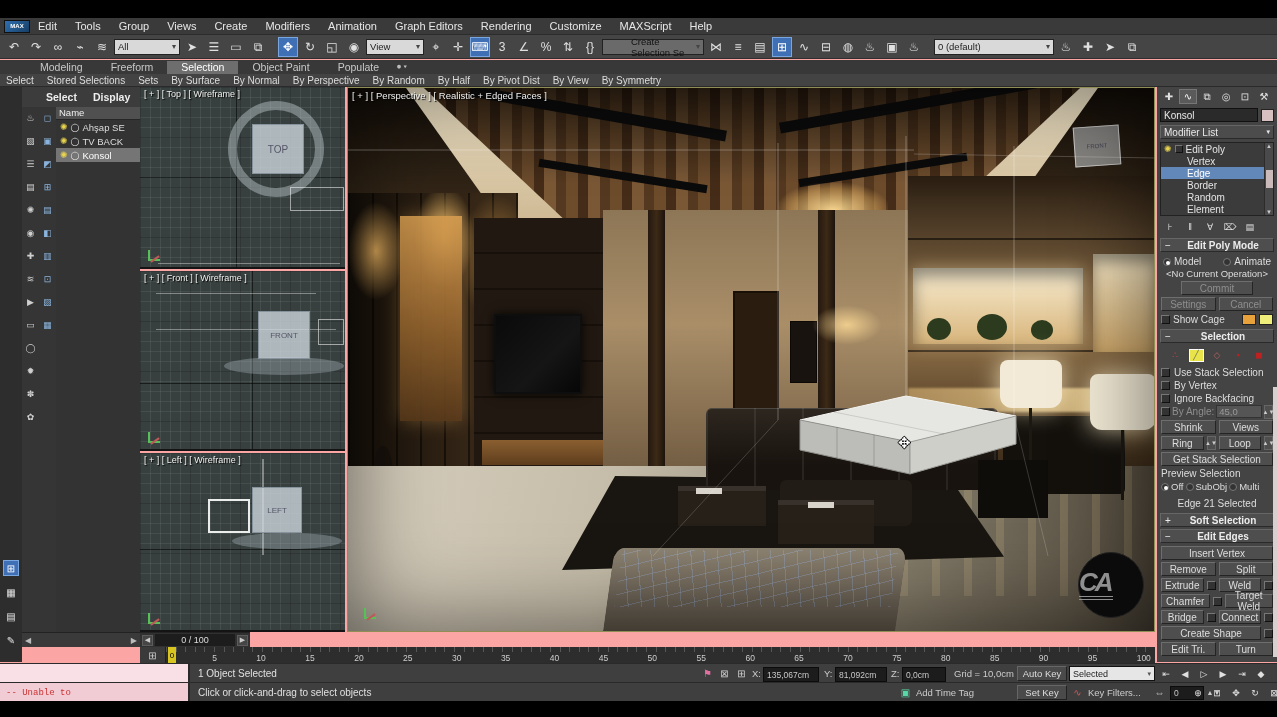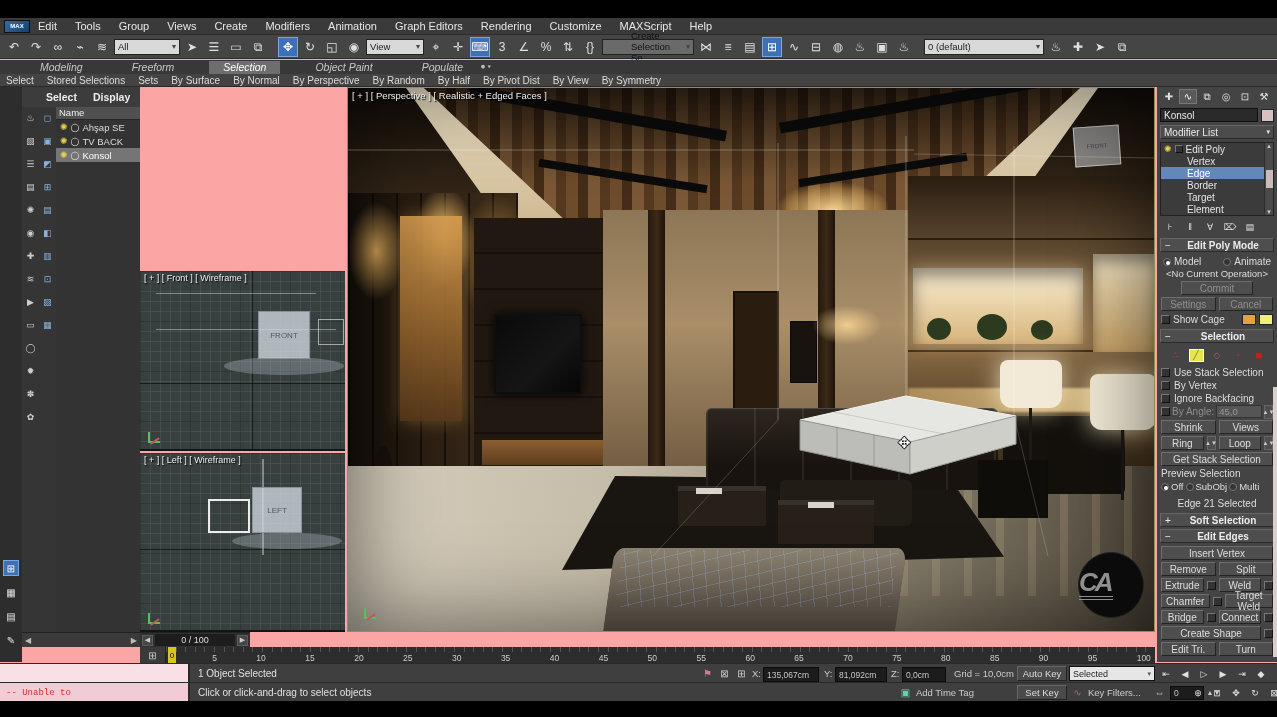--- a/index.html
+++ b/index.html
@@ -310,21 +310,21 @@
     <span class="iconrow">
         <span class="tbi">⌖</span>
         <span class="tbi">✛</span>
         <span class="tbi active">⌨</span>
         <span class="tbi">3</span>
         <span class="tbi">∠</span>
         <span class="tbi">%</span>
         <span class="tbi">⇅</span>
         <span class="tbi">{}</span>
       </span>
-    <span class="tb-dd dark" style="width:92px;padding-left:28px;">
+    <span class="tb-dd dark" style="width:102px;padding-left:28px;">
         <span>Create Selection Se</span>
         <i>▾</i>
       </span>
     <span class="iconrow">
         <span class="tbi">⋈</span>
         <span class="tbi">≡</span>
         <span class="tbi">▤</span>
         <span class="tbi active">⊞</span>
         <span class="tbi">∿</span>
         <span class="tbi">⊟</span>
@@ -340,21 +340,21 @@
       </span>
     <span class="iconrow">
         <span class="tbi">♨</span>
         <span class="tbi">✚</span>
         <span class="tbi">➤</span>
         <span class="tbi">⧉</span>
       </span>
   </div>
 
   <div id="ribbon-tabs">
-    <span style="display:flex;gap:21px;font-style:italic;">
+    <span style="display:flex;gap:0;">
         <span class="rtab">Modeling</span>
         <span class="rtab">Freeform</span>
         <span class="rtab active">Selection</span>
         <span class="rtab">Object Paint</span>
         <span class="rtab">Populate</span>
       </span>
     <span class="rextra">⏺ ▾</span>
   </div>
   <div id="ribbon-sub">
       <span class="rbtn">Select</span>
@@ -429,20 +429,34 @@
         </div>
           <div class="ex-row active">
           <span class="bulb">✺</span>
           <span class="dot">◯</span>
           <span>Konsol</span>
         </div>
         </div>
     </div>
   </div>
 
+  <div class="vp" style="top:87px;height:182px;">
+    <div class="vp-label">[ + ] [ Top ] [ Wireframe ]</div>
+    <div class="axis-h" style="top:90px;"></div>
+    <div class="axis-v" style="left:96px;"></div>
+    <div class="vring" style="left:88px;top:14px;width:96px;height:96px;"></div>
+    <div class="vcube" style="left:112px;top:37px;width:52px;height:50px;font-size:10px;">TOP</div>
+    <div class="wrect" style="left:150px;top:100px;width:54px;height:24px;"></div>
+    <div class="wline" style="left:18px;top:176px;width:182px;height:1px;"></div>
+    <div class="tripod">
+        <i class="tx"></i>
+        <i class="ty"></i>
+        <i class="tz"></i>
+      </div>
+  </div>
 
   <div class="vp" style="top:271px;height:180px;">
     <div class="vp-label">[ + ] [ Front ] [ Wireframe ]</div>
     <div class="axis-h" style="top:112px;"></div>
     <div class="axis-v" style="left:112px;"></div>
     <div class="wline" style="left:16px;top:22px;width:160px;height:1px;"></div>
     <div class="wline" style="left:16px;top:58px;width:180px;height:1px;"></div>
     <div class="vellipse" style="left:84px;top:86px;width:120px;height:18px;"></div>
     <div class="vcube" style="left:118px;top:40px;width:52px;height:48px;font-size:8px;">FRONT</div>
     <div class="wrect" style="left:178px;top:48px;width:26px;height:26px;"></div>
@@ -587,21 +601,21 @@
           <div class="srow sub">
             <span>Vertex</span>
           </div>
           <div class="srow sub active">
             <span>Edge</span>
           </div>
           <div class="srow sub">
             <span>Border</span>
           </div>
           <div class="srow sub">
-            <span>Target</span>
+            <span>Random</span>
           </div>
           <div class="srow sub">
             <span>Element</span>
           </div>
         </div>
       <div class="sscroll">
         <span>▲</span>
         <span class="thumb"></span>
         <span>▼</span>
       </div>

